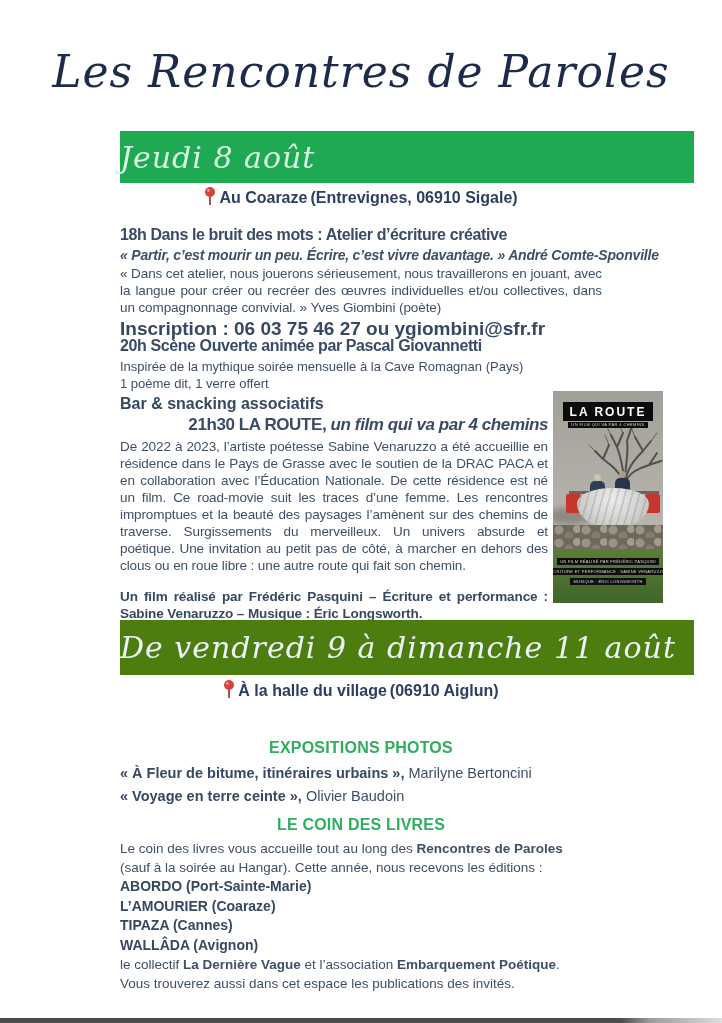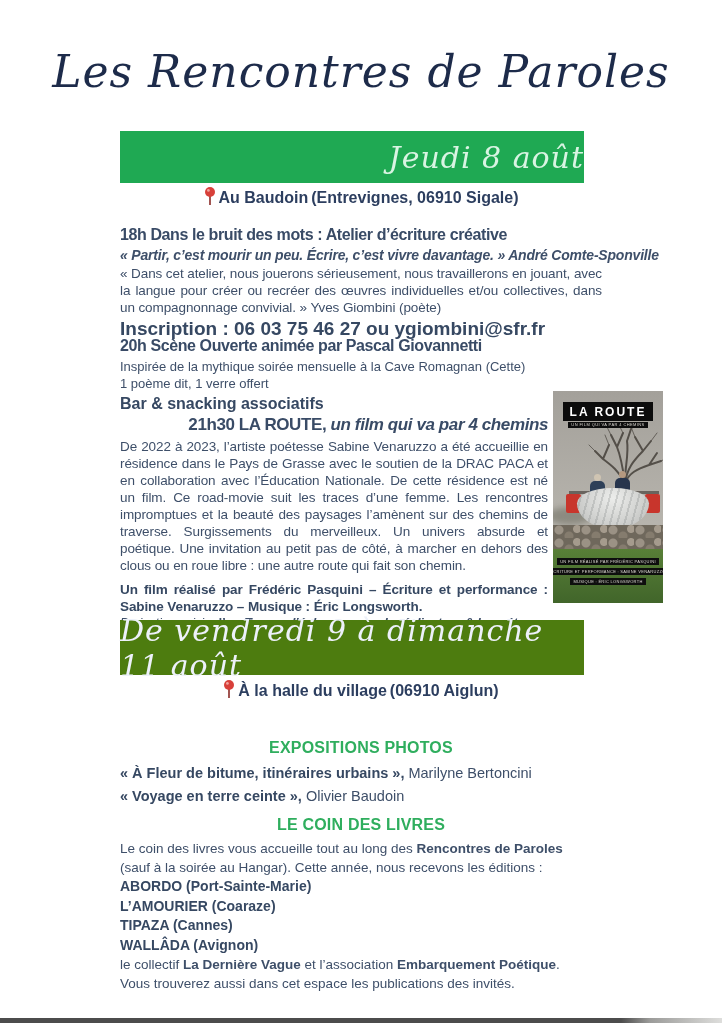--- a/index.html
+++ b/index.html
@@ -6,21 +6,21 @@
   .page{position:relative;width:722px;height:1023px;background:#ffffff;overflow:hidden;
         font-family:"Liberation Sans",sans-serif;color:#3e4f69;}
   .abs{position:absolute;}
 
   
   .main-title{top:46px;left:0;width:722px;text-align:center;
     font-family:"DejaVu Serif","Liberation Serif",serif;font-style:italic;font-weight:500;
     font-size:44px;color:#1d2b4a;letter-spacing:1px;}
 
   
-  .banner{left:120px;width:464px;display:flex;align-items:center;justify-content:flex-end;}
+  .banner{left:120px;width:574px;display:flex;align-items:center;justify-content:flex-start;}
   .banner-green{top:131px;height:52px;background:#1fa953;}
   .banner-navy{top:620px;height:55px;background:#4d7c0f;}
   .banner-script{font-family:"DejaVu Serif","Liberation Serif",serif;font-style:italic;
     font-size:30px;letter-spacing:1px;}
   .banner-green .banner-script{color:#d9f4e3;}
   .banner-navy .banner-script{color:#edf1fa;}
 
   
   .loc{left:120px;width:482px;display:flex;align-items:center;justify-content:center;gap:3px;
        font-weight:bold;font-size:16px;color:#2c3e5f;white-space:nowrap;}
@@ -33,21 +33,21 @@
   .ev2130{top:415px;width:428px;}
   .event-h{font-size:16px;font-weight:bold;color:#394b66;letter-spacing:-0.4px;
            white-space:nowrap;margin:0 0 3px 0;}
   .quote{font-size:14px;font-weight:bold;font-style:italic;white-space:nowrap;
          letter-spacing:-0.2px;margin:0 0 2px 0;}
   .para{font-size:13.5px;line-height:17px;text-align:justify;letter-spacing:-0.1px;margin:0;}
   .inscription{font-size:19px;font-weight:bold;white-space:nowrap;margin:2px 0 0 0;color:#364862;}
   .subline{font-size:13px;line-height:17px;white-space:nowrap;margin:0;}
   .barline{font-size:16px;font-weight:bold;color:#364862;white-space:nowrap;margin:3px 0 0 0;}
   .film-h{font-size:17px;text-align:right;}
-  .film-credits{font-weight:bold;color:#364862;margin-top:7px;}
+  .film-credits{font-weight:bold;color:#364862;margin-top:14px;}
   .projection{font-size:12.5px;white-space:nowrap;margin:1px 0 0 0;}
   .it{font-style:italic;font-weight:normal;}
   .b{font-weight:bold;} .bit{font-weight:bold;font-style:italic;}
 
   
   .expos{top:739px;left:120px;width:490px;}
   .livres{top:816px;left:120px;width:490px;}
   .green-h{color:#2fae5e;font-weight:bold;font-size:16px;text-align:center;
            letter-spacing:0.2px;margin:0 0 5px 0;width:482px;}
   .expo-item{font-size:14.5px;line-height:23px;white-space:nowrap;color:#3e4f69;}
@@ -104,34 +104,34 @@
   <div class="abs banner banner-green">
     <span class="banner-script">Jeudi 8 août</span>
   </div>
 
   <div class="abs loc loc1">
     <svg class="pin" viewBox="0 0 12 21">
       <line x1="6" y1="10" x2="6" y2="19" stroke="#8a2a26" stroke-width="1.6"></line>
       <circle cx="6" cy="6" r="5" fill="#d8403a"></circle>
       <circle cx="4.4" cy="4.4" r="1.4" fill="#f0a49e"></circle>
     </svg>
-    <span>Au Baudoin</span>
+    <span>Au Coaraze</span>
     <span>(Entrevignes, 06910 Sigale)</span>
   </div>
 
   <div class="abs section ev18">
     <p class="event-h">18h Dans le bruit des mots : Atelier d’écriture créative</p>
     <p class="quote">« Partir, c’est mourir un peu. Écrire, c’est vivre davantage. »  André Comte-Sponville</p>
     <p class="para">« Dans cet atelier, nous jouerons sérieusement, nous travaillerons en jouant, avec la langue pour créer ou recréer des œuvres individuelles et/ou collectives, dans un compagnonnage convivial. » Yves Giombini (poète)</p>
     <p class="inscription">Inscription : 06 03 75 46 27 ou ygiombini@sfr.fr</p>
   </div>
 
   <div class="abs section ev20">
     <p class="event-h">20h Scène Ouverte animée par Pascal Giovannetti</p>
-    <p class="subline">Inspirée de la mythique soirée mensuelle à la Cave Romagnan (Cette)</p>
+    <p class="subline">Inspirée de la mythique soirée mensuelle à la Cave Romagnan (Pays)</p>
     <p class="subline">1 poème dit, 1 verre offert</p>
     <p class="barline">Bar &amp; snacking associatifs</p>
   </div>
 
   <div class="abs poster">
     <div class="bush"></div>
     <svg class="tree" viewBox="0 0 92 94" fill="none">
       <g stroke="#45403a" stroke-width="2" stroke-linecap="round">
         <path d="M46 94 L46 60"></path>
         <path d="M46 62 C40 50 32 44 24 38 M24 38 L16 30 M24 38 L30 24"></path>

